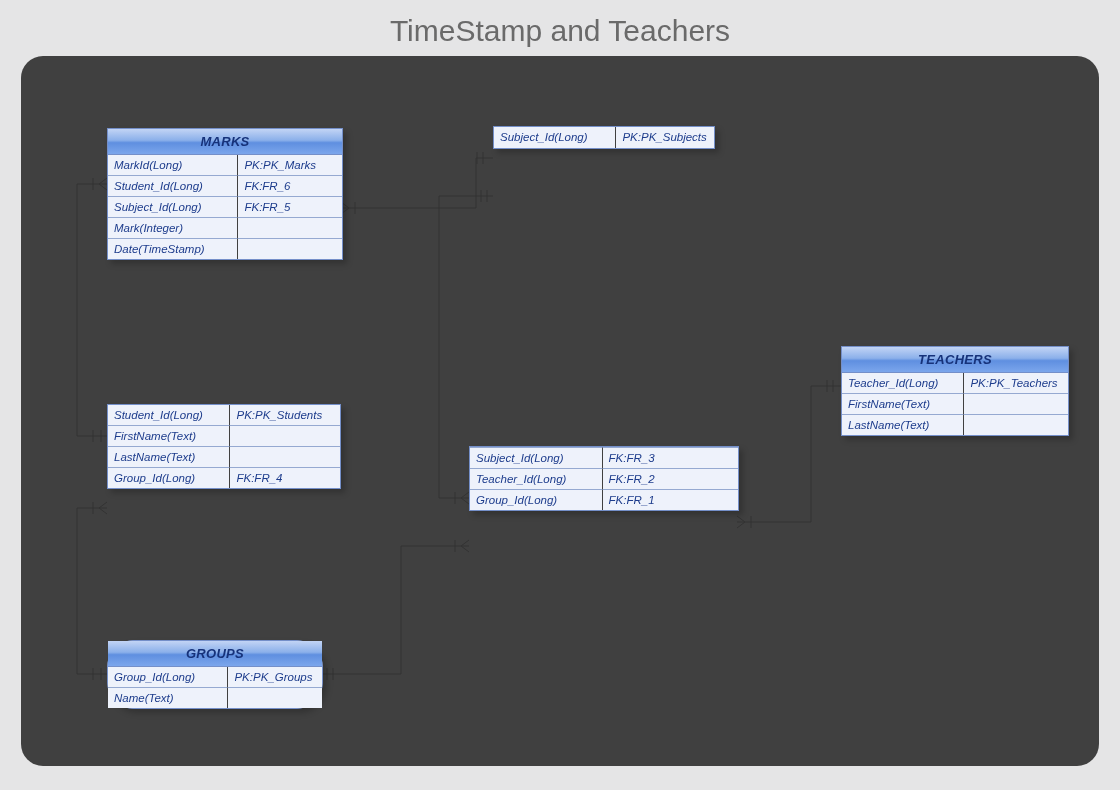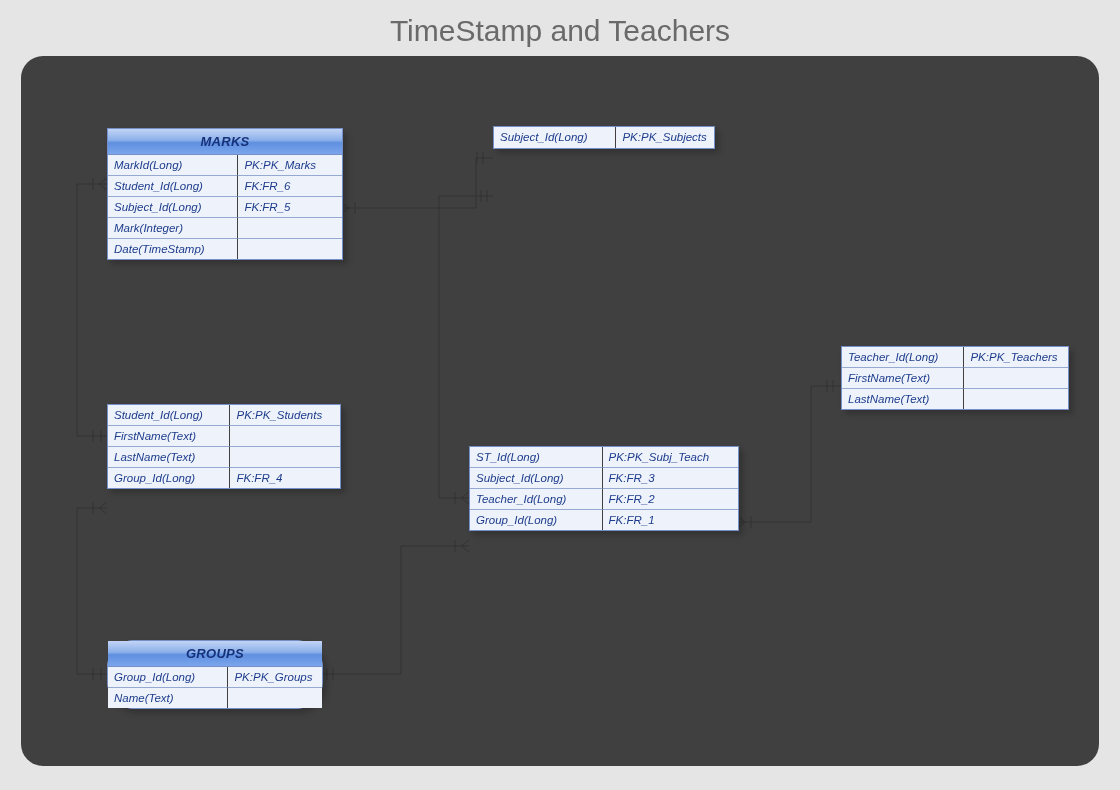--- a/index.html
+++ b/index.html
@@ -104,39 +104,36 @@
         <div style="width:110px">LastName(Text)</div>
         <div style="width:98px"></div>
       </div>
     <div class="ent-row">
         <div style="width:110px">Group_Id(Long)</div>
         <div style="width:98px">FK:FR_4</div>
       </div>
   </div>
 
   <div class="entity" style="left:448px;top:390px;width:268px;">
-    <div class="ent-row first">
-        <div style="width:120px">ST_Id(Long)</div>
-        <div style="width:124px">PK:PK_Subj_Teach</div>
-      </div>
     <div class="ent-row">
         <div style="width:120px">Subject_Id(Long)</div>
         <div style="width:124px">FK:FR_3</div>
       </div>
     <div class="ent-row">
         <div style="width:120px">Teacher_Id(Long)</div>
         <div style="width:124px">FK:FR_2</div>
       </div>
     <div class="ent-row">
         <div style="width:120px">Group_Id(Long)</div>
         <div style="width:124px">FK:FR_1</div>
       </div>
   </div>
 
   <div class="entity" style="left:820px;top:290px;width:226px;">
+    <div class="ent-header">TEACHERS</div>
     <div class="ent-row first">
         <div style="width:110px">Teacher_Id(Long)</div>
         <div style="width:92px">PK:PK_Teachers</div>
       </div>
     <div class="ent-row">
         <div style="width:110px">FirstName(Text)</div>
         <div style="width:92px"></div>
       </div>
     <div class="ent-row">
         <div style="width:110px">LastName(Text)</div>

